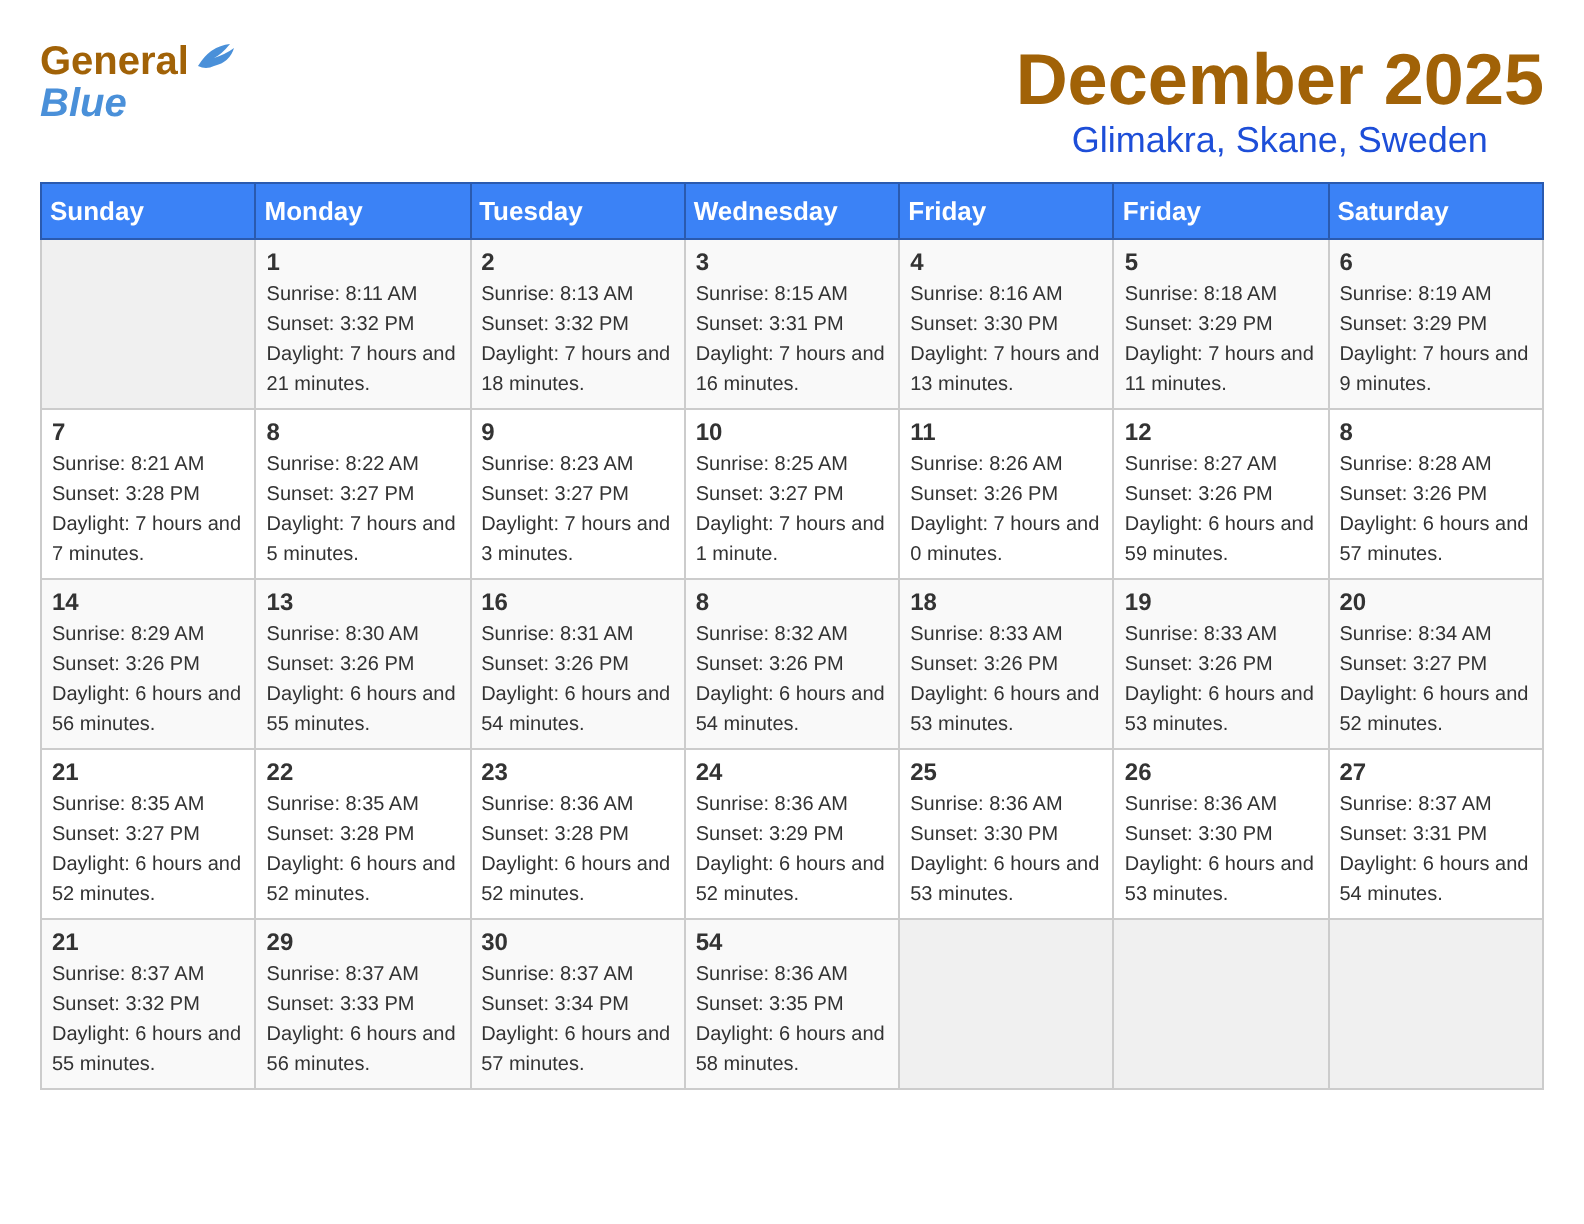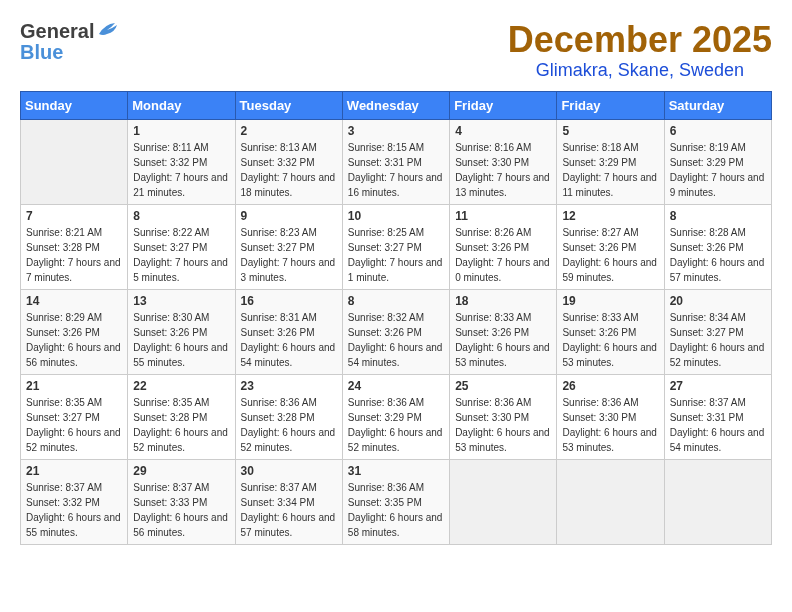--- a/index.html
+++ b/index.html
@@ -82,28 +82,28 @@
     .empty-cell {
       background-color: #f0f0f0 !important;
     }
   </style>
 </head>
 <body>
 
 <div class="header-section">
   <div class="logo">
     <div class="logo-text-group">
-      <span style="font-size:20px;font-weight:bold;color:#404040;">General</span>
+      <span style="font-size:20px;font-weight:bold;color:#a16207;">General</span>
       <span style="display:inline-block;margin-left:3px;">
         <svg width="22" height="16" viewBox="0 0 22 16" fill="none" xmlns="http://www.w3.org/2000/svg">
           <path d="M2 12 Q8 2 18 1 Q14 6 10 8 Q16 6 20 3 Q18 10 10 12 Q6 14 2 12Z" fill="#4a90d9"></path>
         </svg>
       </span>
     </div>
-    <span style="font-size:20px;font-weight:bold;color:#4a90d9;margin-top:-2px;">Blue</span>
+    <span style="font-size:20px;font-weight:bold;color:#4a90d9;margin-top:-2px;font-style:italic;">Blue</span>
   </div>
   <div class="title-group">
     <div class="month-title">December 2025</div>
     <div class="location-title">Glimakra, Skane, Sweden</div>
   </div>
 </div>
 
 <table>
   <thead>
     <tr>
@@ -241,21 +241,21 @@
         </td>
         <td>
           <span class="day-number">29</span>
           <div class="day-info">Sunrise: 8:37 AM<br>Sunset: 3:33 PM<br>Daylight: 6 hours and 56 minutes.</div>
         </td>
         <td>
           <span class="day-number">30</span>
           <div class="day-info">Sunrise: 8:37 AM<br>Sunset: 3:34 PM<br>Daylight: 6 hours and 57 minutes.</div>
         </td>
         <td>
-          <span class="day-number">31</span>
+          <span class="day-number">54</span>
           <div class="day-info">Sunrise: 8:36 AM<br>Sunset: 3:35 PM<br>Daylight: 6 hours and 58 minutes.</div>
         </td>
         <td class="empty-cell"></td>
         <td class="empty-cell"></td>
         <td class="empty-cell"></td>
       </tr>
     </tbody>
 </table>
 
 </body></html>

